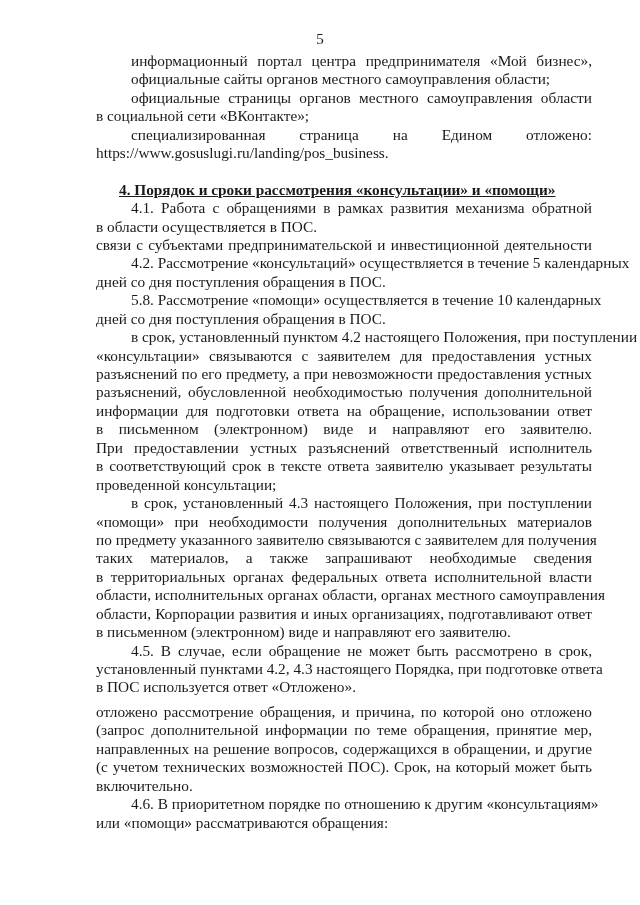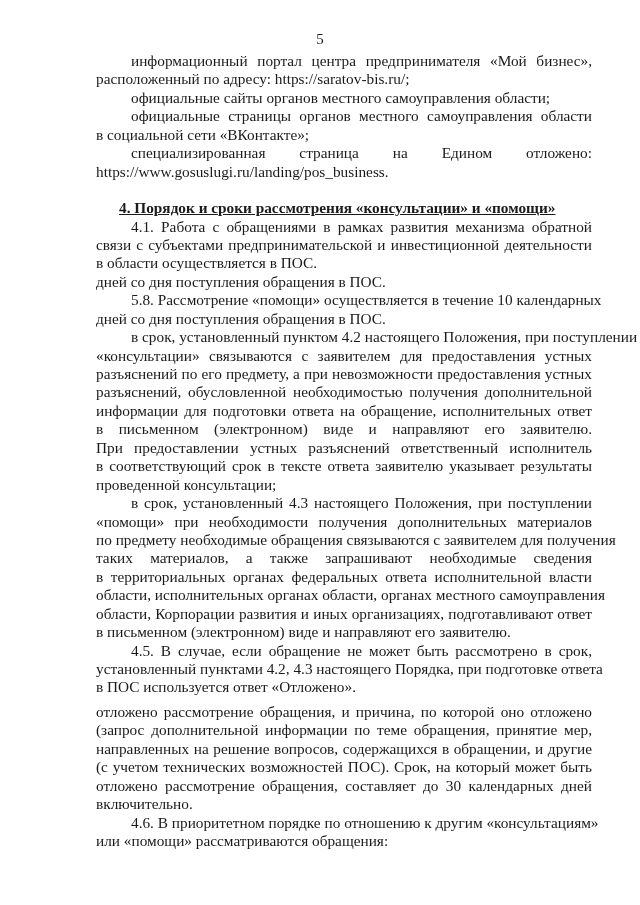--- a/index.html
+++ b/index.html
@@ -32,92 +32,91 @@
 </head>
 <body>
 
 <div class="page">
   <div class="page-number">5</div>
 
   <div class="body">
     <div>
       <div>
         <span class="ln ind">информационный портал центра предпринимателя «Мой бизнес»,</span>
-        <span class="ln last">расположенный по адресу: https://saratov-bis.ru/;</span>
       </div>
       <div>
         <span class="ln ind last">официальные сайты органов местного самоуправления области;</span>
       </div>
       <div>
         <span class="ln ind">официальные страницы органов местного самоуправления области</span>
         <span class="ln last">в социальной сети «ВКонтакте»;</span>
       </div>
       <div>
         <span class="ln ind">специализированная страница на Едином отложено:</span>
         <span class="ln last">https://www.gosuslugi.ru/landing/pos_business.</span>
       </div>
     </div>
 
     <div class="gap"></div>
 
     <span class="heading">4. Порядок и сроки рассмотрения «консультации» и «помощи»</span>
 
     <div>
       <span class="ln ind">4.1. Работа с обращениями в рамках развития механизма обратной</span>
+      <span class="ln last">в области осуществляется в ПОС.</span>
       <span class="ln">связи с субъектами предпринимательской и инвестиционной деятельности</span>
-      <span class="ln last">в области осуществляется в ПОС.</span>
     </div>
 
     <div>
+      <span class="ln ind">4.2. Рассмотрение «консультаций» осуществляется в течение 5 календарных</span>
       <span class="ln last">дней со дня поступления обращения в ПОС.</span>
     </div>
 
     <div>
       <span class="ln ind">5.8. Рассмотрение «помощи» осуществляется в течение 10 календарных</span>
       <span class="ln last">дней со дня поступления обращения в ПОС.</span>
     </div>
 
 
     <div>
       <span class="ln ind">в срок, установленный пунктом 4.2 настоящего Положения, при поступлении</span>
       <span class="ln">«консультации» связываются с заявителем для предоставления устных</span>
       <span class="ln">разъяснений по его предмету, а при невозможности предоставления устных</span>
       <span class="ln">разъяснений, обусловленной необходимостью получения дополнительной</span>
-      <span class="ln">информации для подготовки ответа на обращение, исполнительных ответ</span>
+      <span class="ln">информации для подготовки ответа на обращение, использовании ответ</span>
       <span class="ln">в письменном (электронном) виде и направляют его заявителю.</span>
       <span class="ln">При предоставлении устных разъяснений ответственный исполнитель</span>
       <span class="ln">в соответствующий срок в тексте ответа заявителю указывает результаты</span>
       <span class="ln last">проведенной консультации;</span>
     </div>
 
     <div>
       <span class="ln ind">в срок, установленный 4.3 настоящего Положения, при поступлении</span>
       <span class="ln">«помощи» при необходимости получения дополнительных материалов</span>
-      <span class="ln">по предмету необходимые обращения связываются с заявителем для получения</span>
+      <span class="ln">по предмету указанного заявителю связываются с заявителем для получения</span>
       <span class="ln">таких материалов, а также запрашивают необходимые сведения</span>
       <span class="ln">в территориальных органах федеральных ответа исполнительной власти</span>
       <span class="ln">области, исполнительных органах области, органах местного самоуправления</span>
       <span class="ln">области, Корпорации развития и иных организациях, подготавливают ответ</span>
       <span class="ln last">в письменном (электронном) виде и направляют его заявителю.</span>
     </div>
 
     <div>
       <span class="ln ind">4.5. В случае, если обращение не может быть рассмотрено в срок,</span>
       <span class="ln">установленный пунктами 4.2, 4.3 настоящего Порядка, при подготовке ответа</span>
       <span class="ln last">в ПОС используется ответ «Отложено».</span>
     </div>
 
     <div class="gap" style="height:6px"></div>
 
     <div>
       <span class="ln">отложено рассмотрение обращения, и причина, по которой оно отложено</span>
       <span class="ln">(запрос дополнительной информации по теме обращения, принятие мер,</span>
       <span class="ln">направленных на решение вопросов, содержащихся в обращении, и другие</span>
       <span class="ln">(с учетом технических возможностей ПОС). Срок, на который может быть</span>
-      <span class="ln">отложено рассмотрение обращения, составляет до 30 календарных дней</span>
       <span class="ln last">включительно.</span>
     </div>
 
     <div>
       <span class="ln ind">4.6. В приоритетном порядке по отношению к другим «консультациям»</span>
       <span class="ln last">или «помощи» рассматриваются обращения:</span>
     </div>
   </div>
 </div>
 

